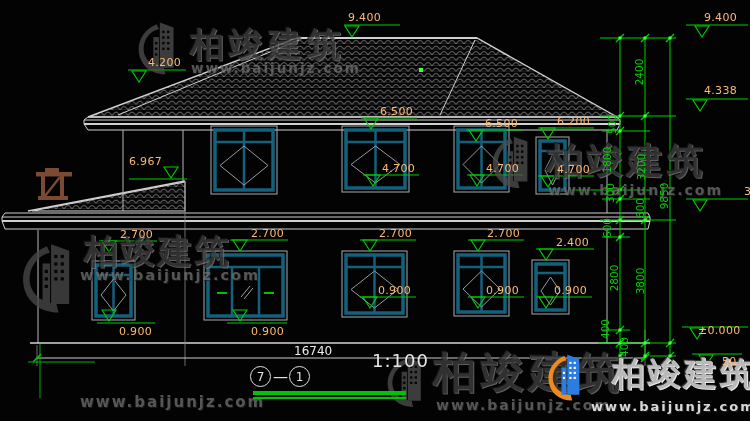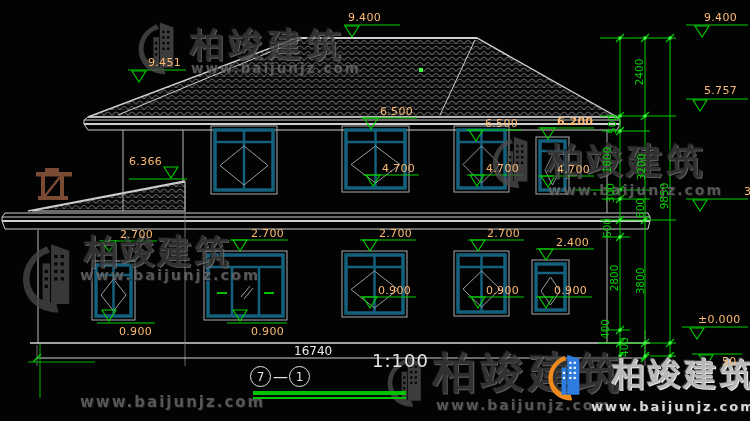--- a/index.html
+++ b/index.html
@@ -342,41 +342,41 @@
     </svg>
   </div>
   <div class="wm wm-bright" style="left:591px;top:352px;opacity:1">
     <div class="wm-cn" style="font-size:33px;letter-spacing:3px">柏竣建筑</div>
     <div class="wm-url" style="font-size:13px;margin-top:2px">www.baijunjz.com</div>
   </div>
 
   <div id="label-layer">
       <div class="lbl" style="left: 348px; top: 11px;">9.400</div>
       <div class="lbl" style="left: 704px; top: 11px;">9.400</div>
-      <div class="lbl" style="left: 148px; top: 56px;">9.451</div>
-      <div class="lbl" style="left: 129px; top: 155px;">6.366</div>
+      <div class="lbl" style="left: 148px; top: 56px;">4.200</div>
+      <div class="lbl" style="left: 129px; top: 155px;">6.967</div>
       <div class="lbl" style="left: 380px; top: 105px;">6.500</div>
       <div class="lbl" style="left: 485px; top: 117px;">6.500</div>
-      <div class="lbl" style="left: 557px; top: 115px; font-weight: bold;">6.200</div>
+      <div class="lbl" style="left: 557px; top: 115px;">6.200</div>
       <div class="lbl" style="left: 382px; top: 162px;">4.700</div>
       <div class="lbl" style="left: 486px; top: 162px;">4.700</div>
       <div class="lbl" style="left: 557px; top: 163px;">4.700</div>
       <div class="lbl" style="left: 120px; top: 228px;">2.700</div>
       <div class="lbl" style="left: 251px; top: 227px;">2.700</div>
       <div class="lbl" style="left: 379px; top: 227px;">2.700</div>
       <div class="lbl" style="left: 487px; top: 227px;">2.700</div>
       <div class="lbl" style="left: 556px; top: 236px;">2.400</div>
       <div class="lbl" style="left: 119px; top: 325px;">0.900</div>
       <div class="lbl" style="left: 251px; top: 325px;">0.900</div>
       <div class="lbl" style="left: 378px; top: 284px;">0.900</div>
       <div class="lbl" style="left: 486px; top: 284px;">0.900</div>
       <div class="lbl" style="left: 554px; top: 284px;">0.900</div>
-      <div class="lbl" style="left: 704px; top: 84px;">5.757</div>
+      <div class="lbl" style="left: 704px; top: 84px;">4.338</div>
       <div class="lbl" style="left: 744px; top: 185px;">3.800</div>
-      <div class="lbl" style="left: 698px; top: 313px;">±0.000</div>
+      <div class="lbl" style="left: 698px; top: 324px;">±0.000</div>
       <div class="lbl" style="left: 722px; top: 355px; text-align: center;">50</div>
       <div class="chain-lbl" style="left: 639px; top: 72px;">2400</div>
       <div class="chain-lbl" style="left: 612px; top: 124px;">500</div>
       <div class="chain-lbl" style="left: 607px; top: 160px;">1800</div>
       <div class="chain-lbl" style="left: 641px; top: 167px;">3200</div>
       <div class="chain-lbl" style="left: 610px; top: 193px;">300</div>
       <div class="chain-lbl" style="left: 640px; top: 208px;">600</div>
       <div class="chain-lbl" style="left: 607px; top: 228px;">600</div>
       <div class="chain-lbl" style="left: 664px; top: 196px;">9850</div>
       <div class="chain-lbl" style="left: 614px; top: 278px;">2800</div>

